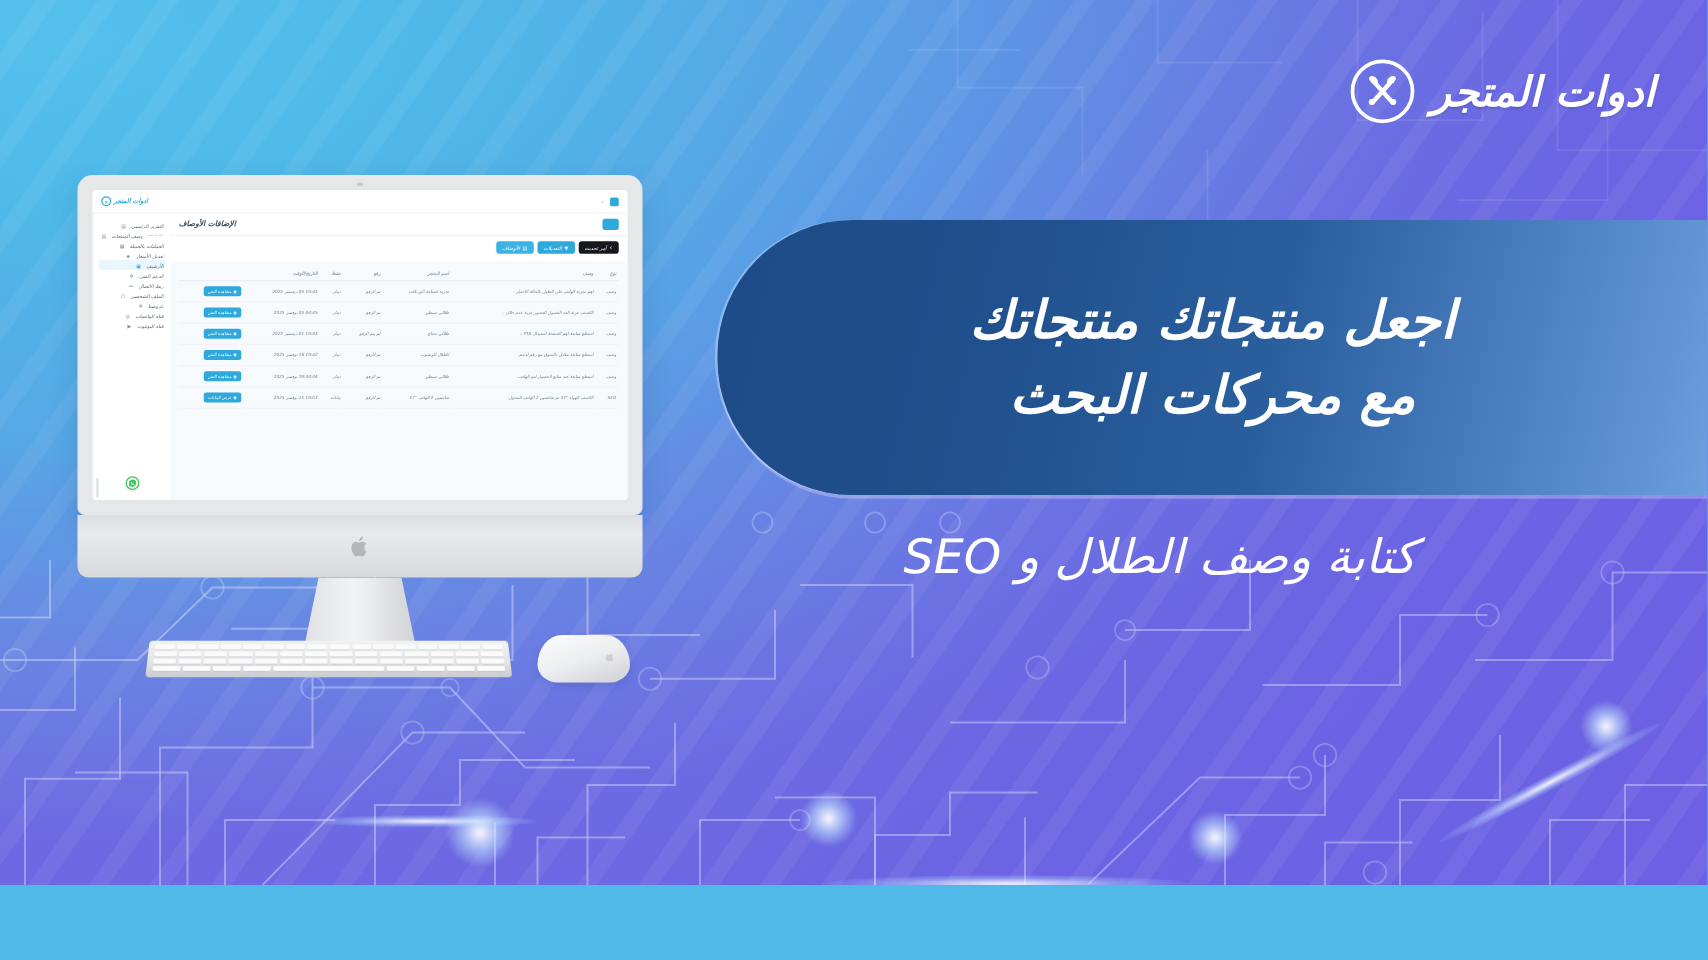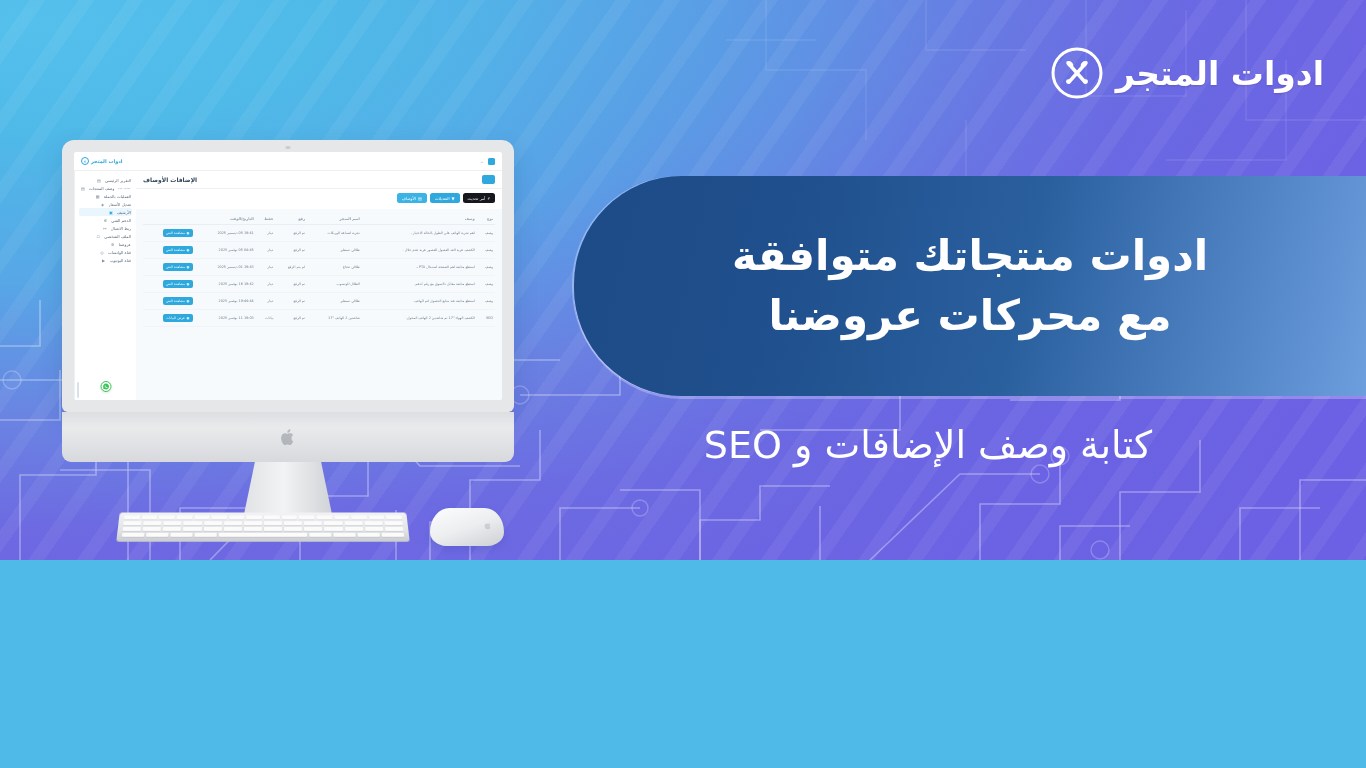--- a/index.html
+++ b/index.html
@@ -7,22 +7,23 @@
   html, body { width: 1366px; height: 768px; overflow: hidden; }
   body {
     font-family: "DejaVu Sans", "Liberation Sans", sans-serif;
     background: #4fb9e8;
     position: relative;
   }
 
   
   #stage {
     position: absolute; inset: 0;
-    width: 1366px; height: 560px;
+    width: 1366px; height: 708px;
     overflow: hidden;
+    font-style: italic;
   }
   .bg-base {
     position: absolute; inset: 0;
     background:
       radial-gradient(120% 110% at 2% 4%, #55c0ec 0%, #4fb9e8 18%, #57a7e6 42%, #6a84e2 64%, #6d6ae2 82%, #6f62e3 100%);
   }
   .bg-purple-wash {
     position: absolute; inset: 0;
     background: linear-gradient(118deg,
         rgba(79,185,232,0) 0%,
@@ -330,26 +331,26 @@
         <path d="M36 17 L19 36"></path>
       </g>
       <path d="M16.5 15.5 a4.6 4.6 0 0 1 6.4 5.8 l-2.6 -2.0 -2.2 1.2 z" fill="#fff"></path>
       <path d="M37.5 15.5 a4.6 4.6 0 0 0 -6.4 5.8 l2.6 -2.0 2.2 1.2 z" fill="#fff"></path>
       <circle cx="35.6" cy="35.6" r="2.4" fill="#fff"></circle>
       <circle cx="18.4" cy="35.6" r="2.4" fill="#fff"></circle>
     </svg>
   </div>
 
   <div id="headline-banner">
-    <div class="hl-line">ادوات منتجاتك متوافقة</div>
-    <div class="hl-line">مع محركات عروضنا</div>
+    <div class="hl-line">اجعل منتجاتك منتجاتك</div>
+    <div class="hl-line">مع محركات البحث</div>
   </div>
 
   <div id="subtitle">
-    <div class="sub-line">كتابة وصف الإضافات  و SEO</div>
+    <div class="sub-line">كتابة وصف الطلال  و SEO</div>
   </div>
 
   <div id="imac">
     <div class="imac-body">
       <div class="imac-cam"></div>
       <div class="imac-screen">
 
         <div class="dash">
 
           <div class="dash-top">

